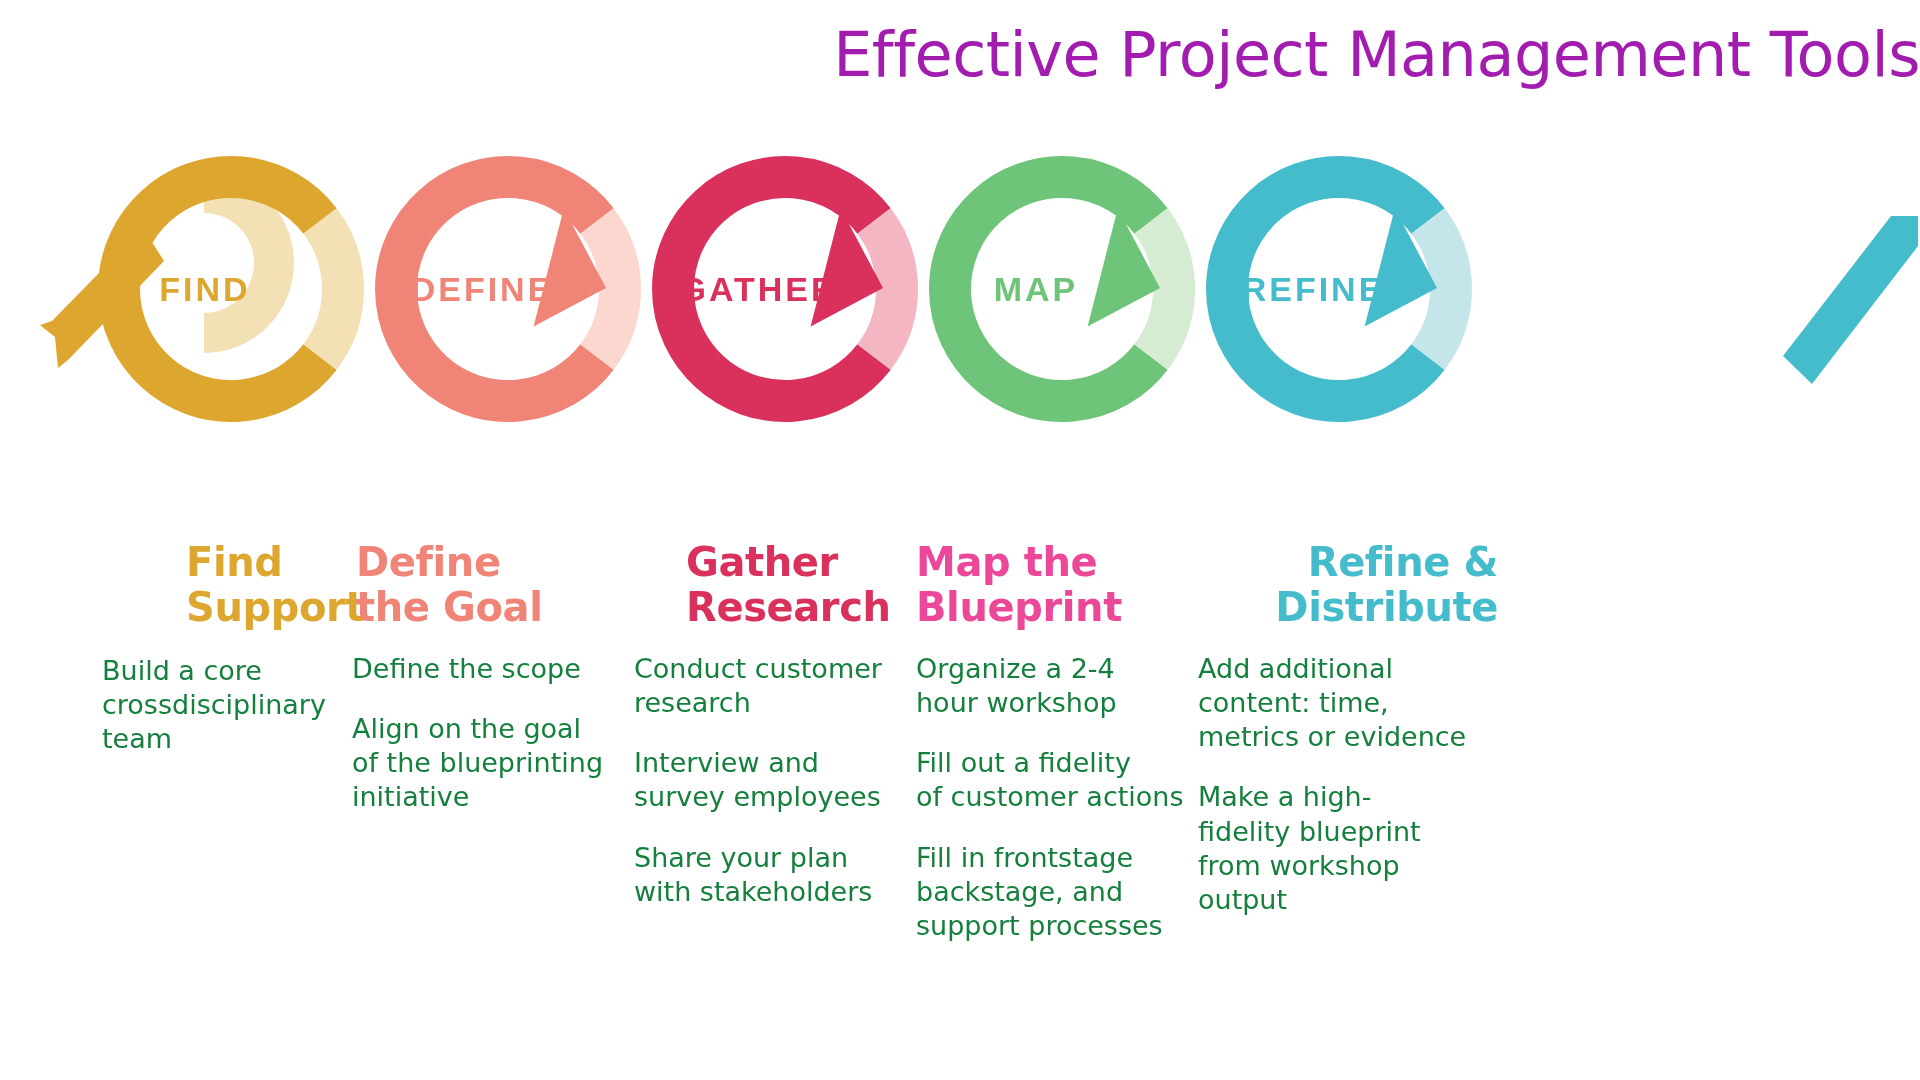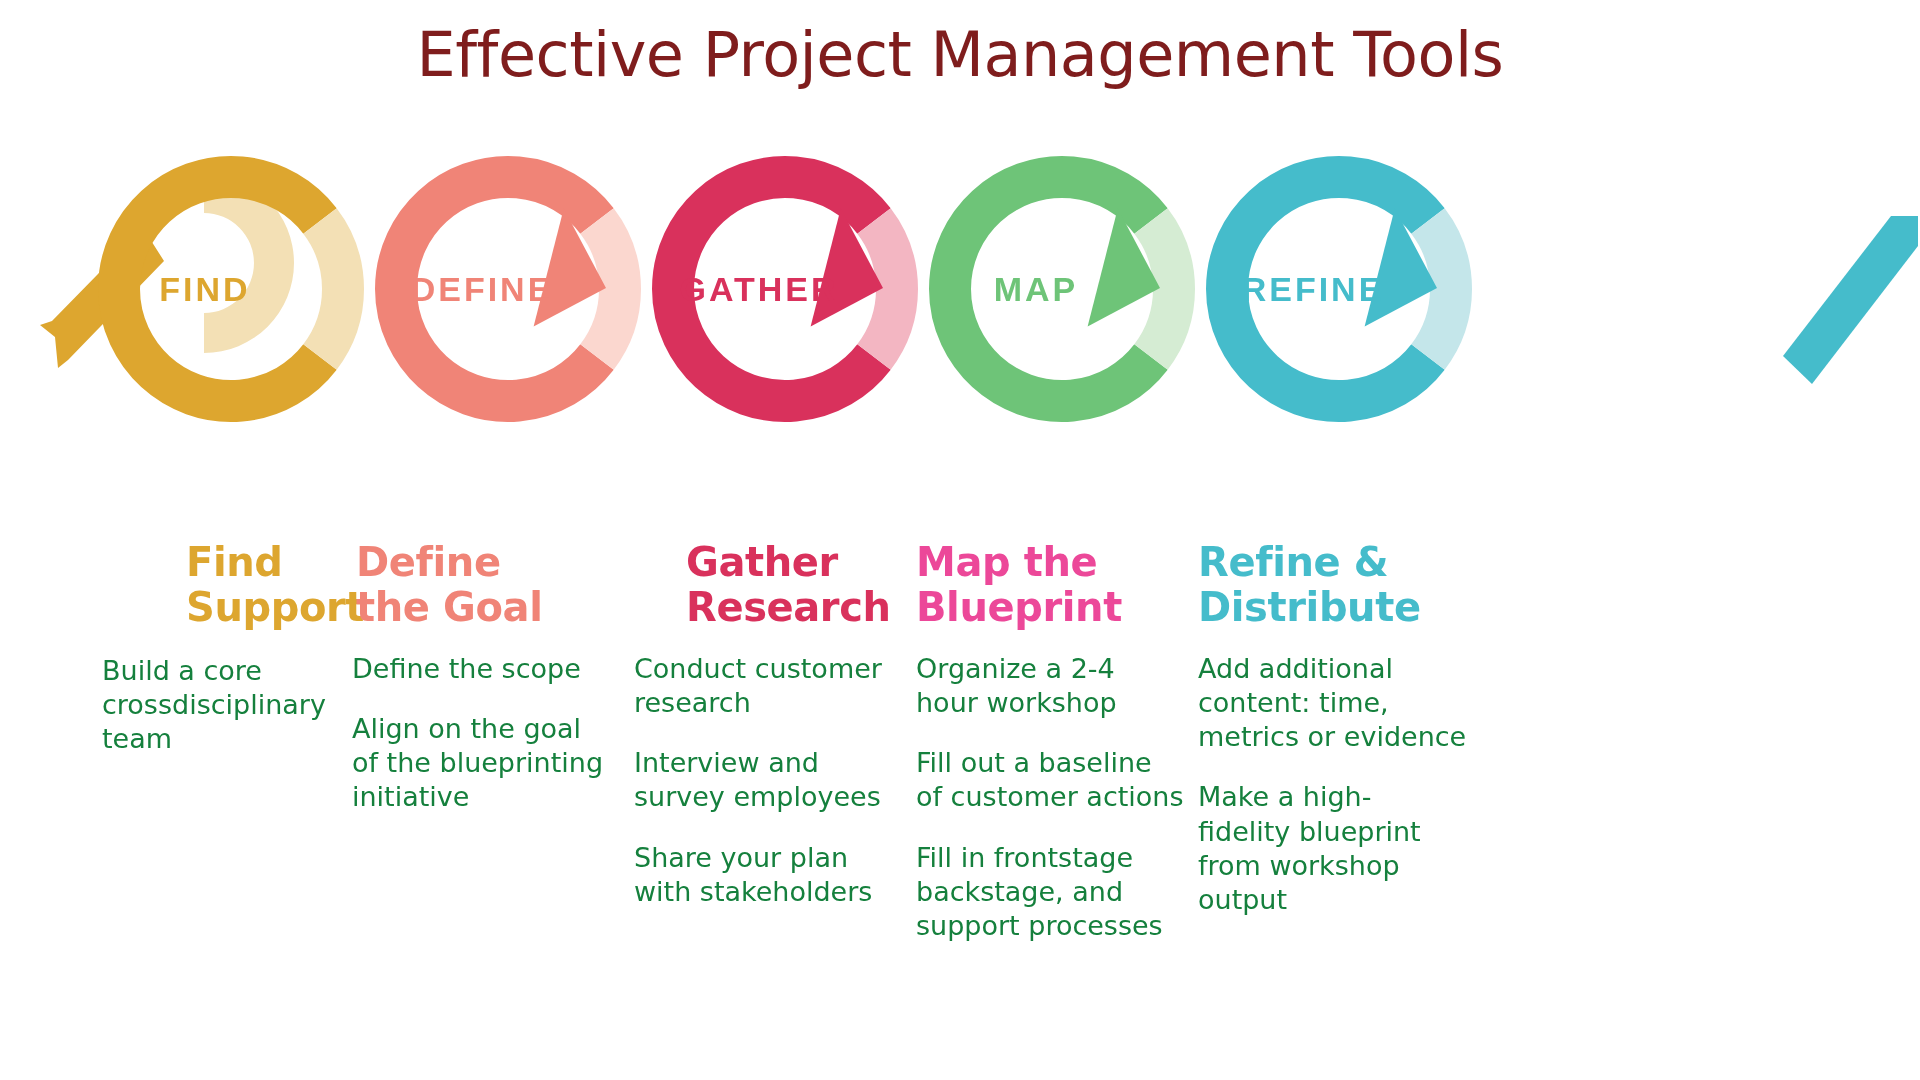--- a/index.html
+++ b/index.html
@@ -69,21 +69,21 @@
   #col-4{width:300px;padding-left:0px;}
   #col-0 .col-heading{padding-left:84px;}
   #col-1 .col-heading{padding-left:4px;}
   #col-2 .col-heading{padding-left:52px;}
   #col-3 .col-heading{padding-left:0px;}
   #col-4 .col-heading{padding-left:0px;}
 </style>
 </head>
 <body>
 
-<div id="page-title" style="color: #7f1d1d;">Effective Project Management Tools</div>
+<div id="page-title" style="color: #a21caf; text-align: right;">Effective Project Management Tools</div>
 
 <div id="diagram">
   <svg width="1920" height="320" viewBox="0 0 1920 320" xmlns="http://www.w3.org/2000/svg">
 
     <g>
 
       <path fill="#dda62f" d="M 143 100 L 52 193 L 40 197 L 55 209 L 58 240 L 68 232 L 164 133 Z"></path>
 
       <path fill="#f3e0b5" d="M 300 45 A 90 90 0 0 1 300 225 L 300 185 A 50 50 0 0 0 300 85 Z" transform="translate(-96,0)"></path>
 
@@ -159,30 +159,30 @@
 with stakeholders</p>
     </div>
   </div>
 
   <div class="column" id="col-3">
     <div class="col-heading" style="color: #ec4899;">Map the
 Blueprint</div>
     <div class="col-body">
       <p class="bullet">Organize a 2-4
 hour workshop</p>
-      <p class="bullet">Fill out a baseline
+      <p class="bullet">Fill out a fidelity
 of customer actions</p>
       <p class="bullet">Fill in frontstage
 backstage, and
 support processes</p>
     </div>
   </div>
 
   <div class="column" id="col-4">
-    <div class="col-heading" style="color: rgb(69, 188, 203);">Refine &amp;
+    <div class="col-heading" style="color: rgb(69, 188, 203); text-align: right;">Refine &amp;
 Distribute</div>
     <div class="col-body">
       <p class="bullet">Add additional
 content: time,
 metrics or evidence</p>
       <p class="bullet">Make a high-
 fidelity blueprint
 from workshop
 output</p>
     </div>

